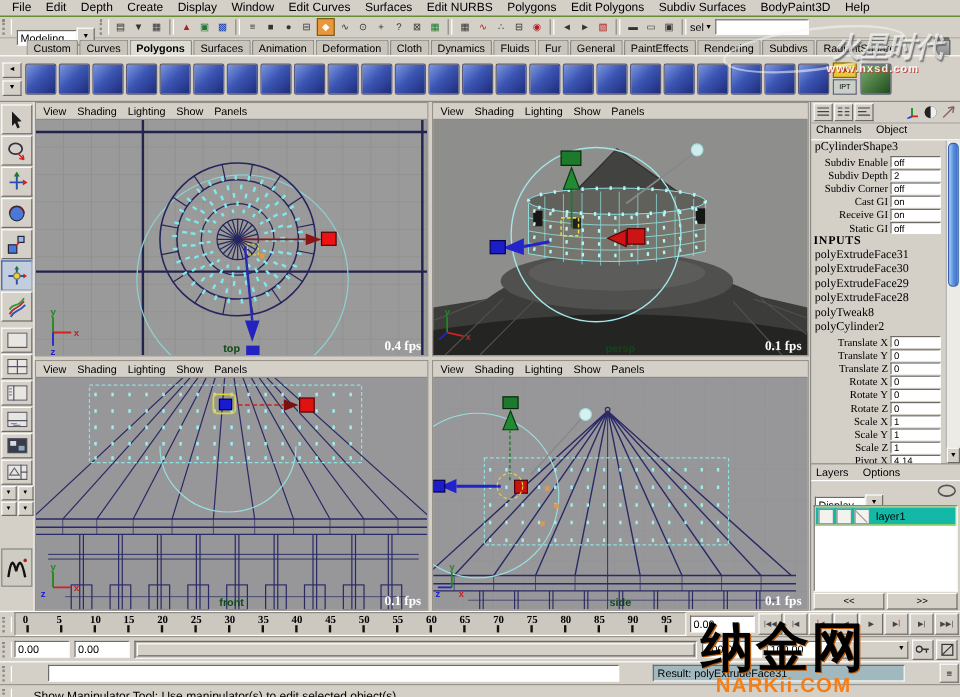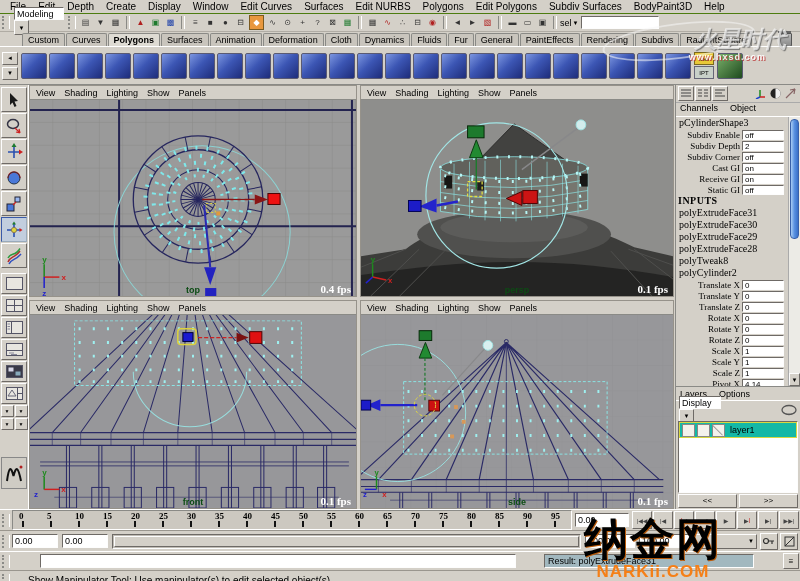--- a/index.html
+++ b/index.html
@@ -7,21 +7,21 @@
        font-family:"Liberation Sans",sans-serif;color:#000;font-size:11px;}
   .raised{border:1px solid;border-color:#fdfdfd #6e6a66 #6e6a66 #fdfdfd;background:#d4d0c8;}
   .fld{background:#fff;border:1px solid;border-color:#6e6a66 #fdfdfd #fdfdfd #6e6a66;
        font-family:"Liberation Sans",sans-serif;font-size:9px;padding:1px 2px;height:13px;box-sizing:border-box;}
   
   .menubar{height:13px;display:flex;align-items:center;padding-left:4px;border-bottom:1px solid #4d7c0f;}
   .mitem{padding:0 6px;font-size:10px;white-space:nowrap;}
   
   .statusline{height:17px;display:flex;align-items:center;border-bottom:1px solid #b0aca4;}
   .grip{width:5px;height:13px;margin:0 2px;border-left:2px dotted #8a8a86;border-right:1px solid #fff;}
-  .dropdown{display:flex;align-items:flex-start;height:31px;margin:0 2px;flex-direction:column;}
+  .dropdown{display:flex;align-items:flex-end;height:31px;margin:0 2px;}
   .ddtext{background:#fff;border:1px solid;border-color:#6e6a66 #fdfdfd #fdfdfd #6e6a66;width:50px;height:13px;
           font-size:9px;padding:1px 2px;box-sizing:border-box;}
   .ddbtn{width:13px;height:13px;font-size:6px;display:flex;align-items:center;justify-content:center;}
   .si{width:13px;height:13px;margin:0 1px;font-size:8px;display:flex;align-items:center;justify-content:center;
       background:#d4d0c8;color:#333;}
   .si.orange{background:#e8973d;color:#fff;border:1px solid #7a5a20;}
   .si.blue{color:#2244aa;} .si.red{color:#b02020;} .si.green{color:#1e7a2e;}
   .sep{width:2px;height:13px;margin:0 3px;border-left:1px solid #8a8a86;border-right:1px solid #fff;}
   .qfield{width:78px;height:13px;margin-left:3px;}
   

